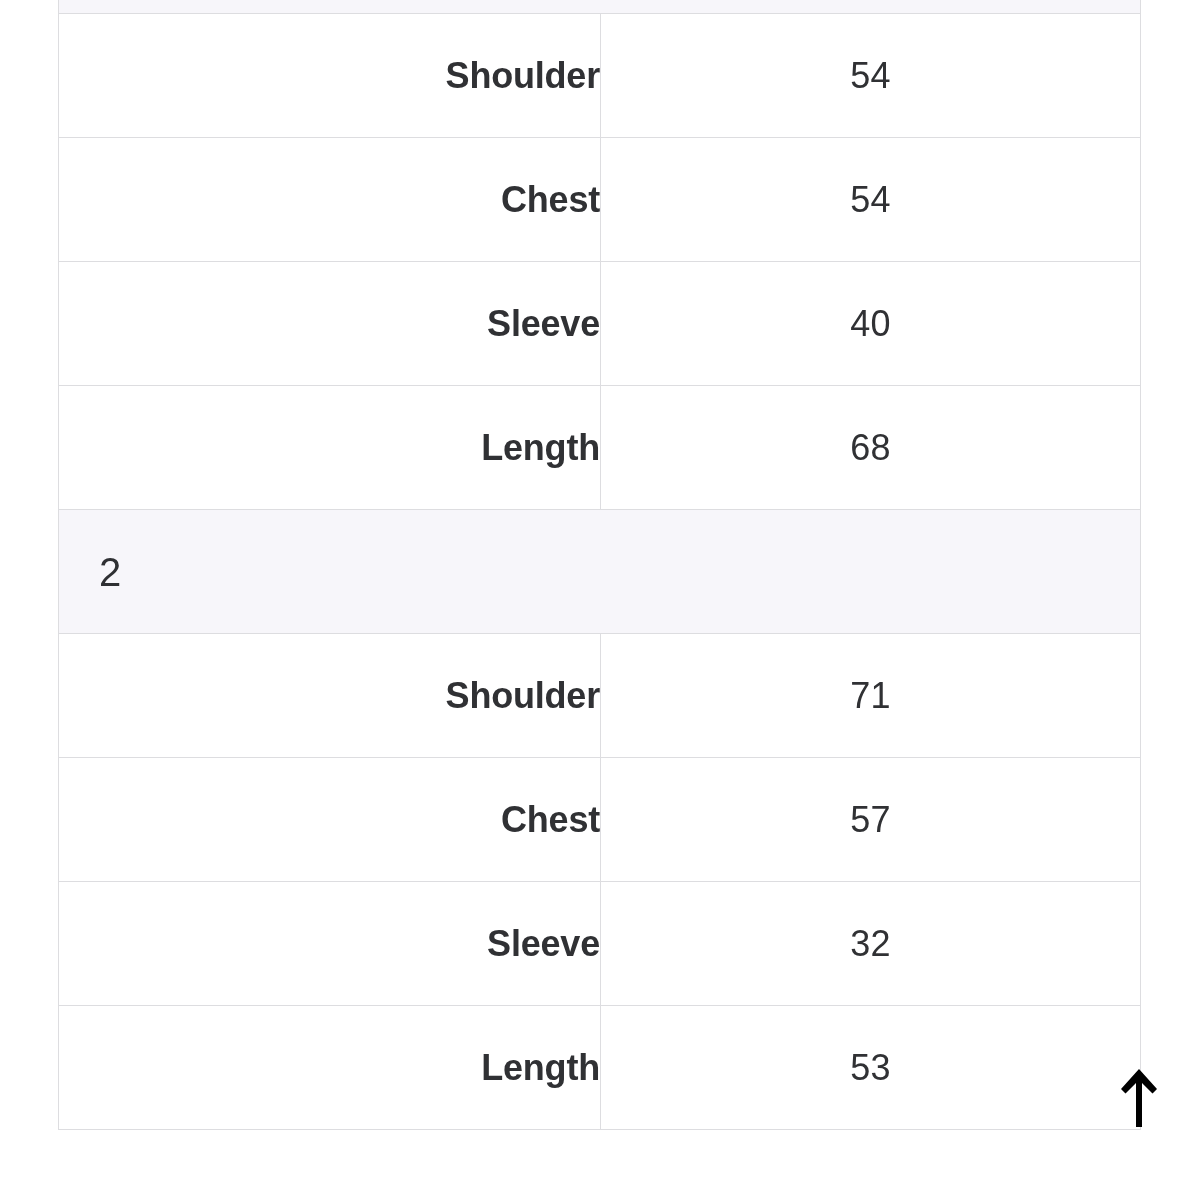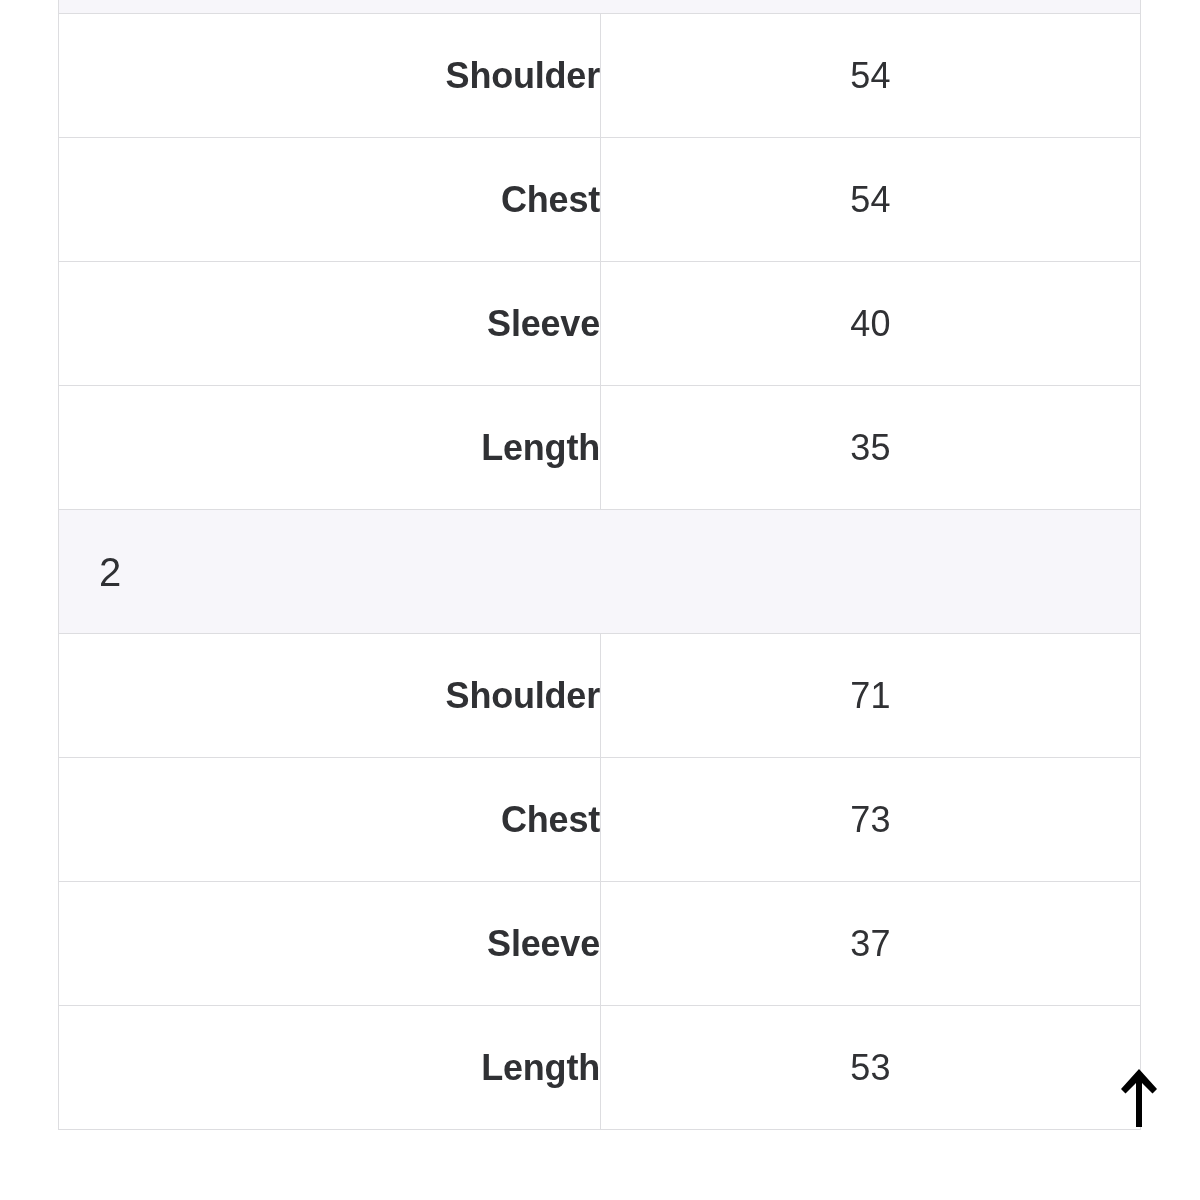--- a/index.html
+++ b/index.html
@@ -130,40 +130,40 @@
         <tr>
           <td class="measure-label">Chest</td>
           <td class="measure-value">54</td>
         </tr>
         <tr>
           <td class="measure-label">Sleeve</td>
           <td class="measure-value">40</td>
         </tr>
         <tr>
           <td class="measure-label">Length</td>
-          <td class="measure-value">35</td>
+          <td class="measure-value">68</td>
         </tr>
 
         <tr class="group-row">
           <td colspan="2">
             <span class="group-label">2</span>
           </td>
         </tr>
 
         <tr>
           <td class="measure-label">Shoulder</td>
           <td class="measure-value">71</td>
         </tr>
         <tr>
           <td class="measure-label">Chest</td>
-          <td class="measure-value">73</td>
+          <td class="measure-value">57</td>
         </tr>
         <tr>
           <td class="measure-label">Sleeve</td>
-          <td class="measure-value">37</td>
+          <td class="measure-value">32</td>
         </tr>
         <tr>
           <td class="measure-label">Length</td>
           <td class="measure-value">53</td>
         </tr>
 
       </tbody>
     </table>
   </div>
 

